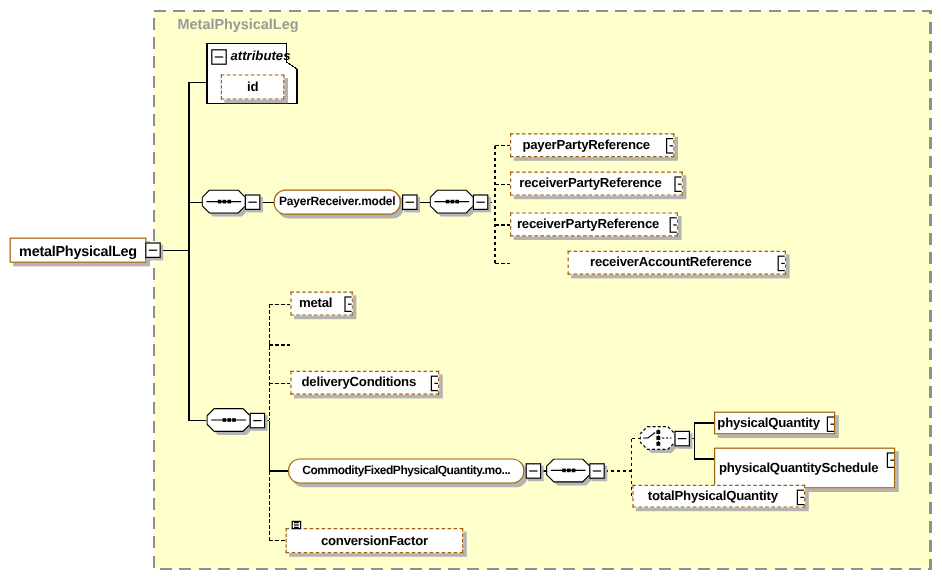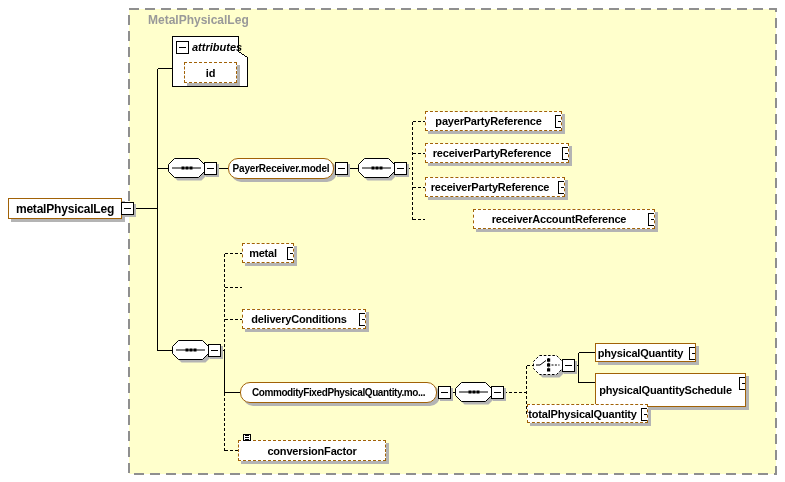--- a/index.html
+++ b/index.html
@@ -179,21 +179,21 @@
   <div class="tg sh" style="left:562px;top:359px;"></div>
 
   <div class="ebox haspl" style="left:595px;top:343px;width:101px;height:19px;">
     <span class="lbl">physicalQuantity</span>
     <span class="tg plus border-tg" style="top:2.5px;"></span>
   </div>
   <div class="ebox haspl" style="left:595px;top:373px;width:151px;height:34px;">
     <span class="lbl">physicalQuantitySchedule</span>
     <span class="tg plus border-tg" style="top:2.5px;"></span>
   </div>
-  <div class="ebox opt haspl" style="left:527px;top:404px;width:121px;height:19px;">
+  <div class="ebox opt haspl" style="left:527px;top:404px;width:144px;height:19px;">
     <span class="lbl">totalPhysicalQuantity</span>
     <span class="tg plus border-tg" style="top:2.5px;"></span>
   </div>
 
   <div class="ebox opt h21" style="left:238px;top:440px;width:148px;">
     <span class="lbl">conversionFactor</span>
   </div>
   <div class="content-icon">
     <i style="top:0px;"></i>
       <i style="top:2px;"></i>

